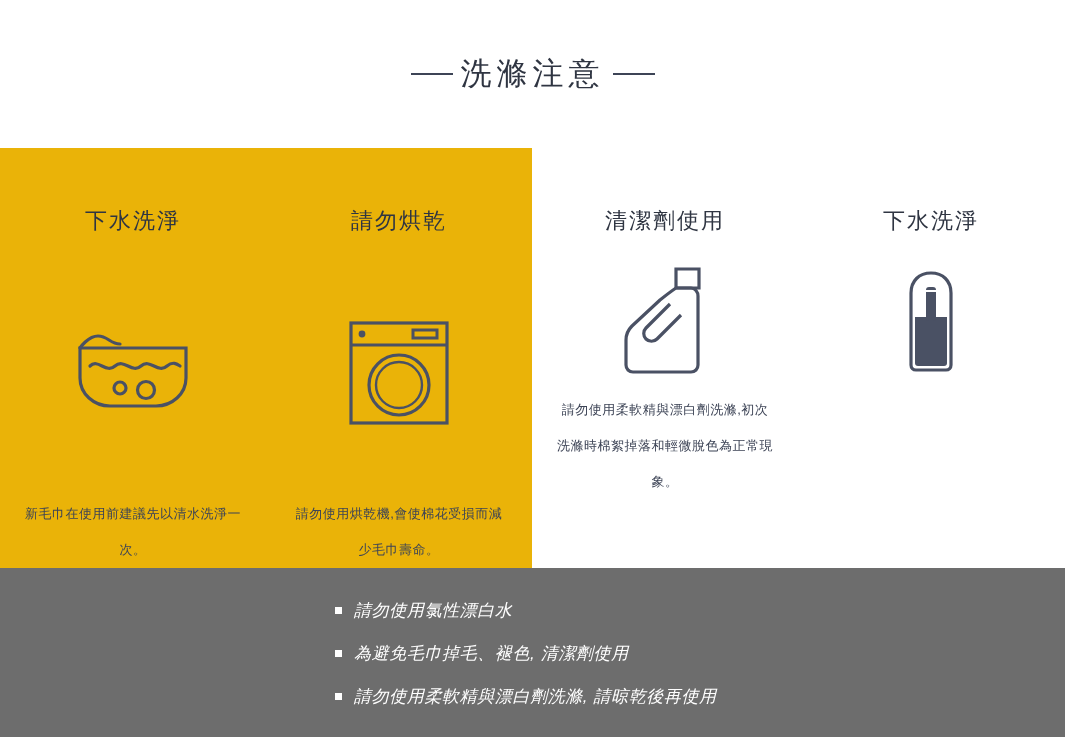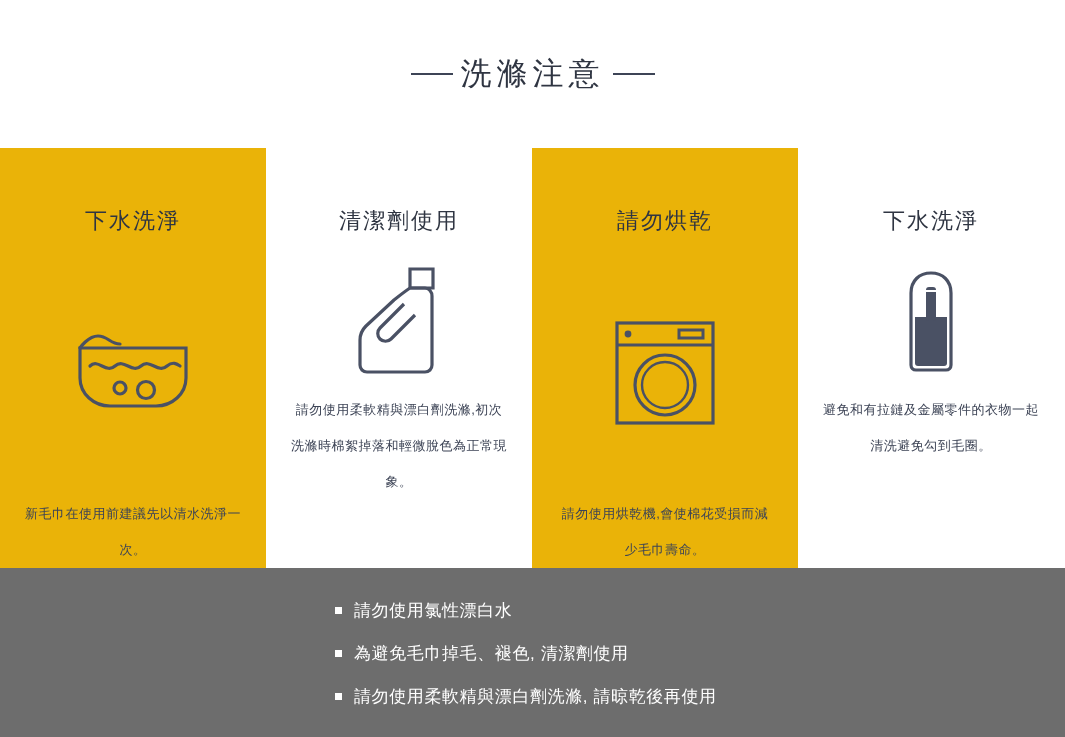--- a/index.html
+++ b/index.html
@@ -114,20 +114,21 @@
     margin-left: 335px;
   }
   .note-item {
     display: flex;
     align-items: flex-start;
     font-size: 17px;
     line-height: 22px;
     margin-bottom: 21px;
     letter-spacing: 0.6px;
     color: #ffffff;
+    font-style: italic;
   }
   .note-bullet {
     width: 7px;
     height: 7px;
     background: #ffffff;
     margin-right: 12px;
     margin-top: 7px;
     flex: 0 0 auto;
   }
 </style>
@@ -151,60 +152,59 @@
       <div class="card-icon">
         <svg width="118" height="82" viewBox="0 0 118 82" fill="none" xmlns="http://www.w3.org/2000/svg">
           <path d="M6 16 H112 V46 C112 62 98 74 82 74 H36 C20 74 6 62 6 46 Z" stroke="#4a5164" stroke-width="3.2" fill="none"></path>
           <path d="M6 16 C6 16 14 4 24 4 C34 4 36 12 46 12" stroke="#4a5164" stroke-width="3.2" fill="none" stroke-linecap="round"></path>
           <path d="M16 34 C24 26 32 42 41 34 C50 26 58 42 67 34 C76 26 84 42 93 34 C99 29 103 32 106 34" stroke="#4a5164" stroke-width="3.2" fill="none" stroke-linecap="round"></path>
           <circle cx="46" cy="56" r="6" stroke="#4a5164" stroke-width="3.2" fill="none"></circle>
           <circle cx="72" cy="58" r="8.5" stroke="#4a5164" stroke-width="3.2" fill="none"></circle>
         </svg>
       </div>
       <div class="card-text">新毛巾在使用前建議先以清水洗淨一次。</div>
-    </div>
-
-    <div class="card">
-      <div class="card-title">清潔劑使用</div>
-      <div class="card-icon">
-        <svg width="86" height="110" viewBox="0 0 86 110" fill="none" xmlns="http://www.w3.org/2000/svg">
-          <path d="M54 3 H77 V22 H54 Z" stroke="#4a5164" stroke-width="3.2" fill="none"></path>
-          <path d="M54 22 C54 22 48 26 38 34 L10 60 C6 64 4 69 4 74 V99 C4 103 7 106 11 106 H69 C73 106 76 103 76 99 V30 C76 26 73 22 69 22 Z" stroke="#4a5164" stroke-width="3.2" fill="none" stroke-linejoin="round"></path>
-          <path d="M48 38 L24 62 C21 65 21 70 24 73 C27 76 32 76 35 73 L59 49" stroke="#4a5164" stroke-width="3.2" fill="none" stroke-linejoin="round"></path>
-        </svg>
-      </div>
-      <div class="card-text">請勿使用柔軟精與漂白劑洗滌,初次洗滌時棉絮掉落和輕微脫色為正常現象。</div>
     </div>
 
     <div class="card alt">
       <div class="card-title">請勿烘乾</div>
       <div class="card-icon">
         <svg width="104" height="108" viewBox="0 0 104 108" fill="none" xmlns="http://www.w3.org/2000/svg">
           <rect x="4" y="4" width="96" height="100" stroke="#4a5164" stroke-width="3.2" fill="none"></rect>
           <line x1="4" y1="26" x2="100" y2="26" stroke="#4a5164" stroke-width="3.2"></line>
           <circle cx="15" cy="15" r="3.4" fill="#4a5164"></circle>
           <rect x="66" y="11" width="24" height="8" stroke="#4a5164" stroke-width="3" fill="none"></rect>
           <circle cx="52" cy="66" r="30" stroke="#4a5164" stroke-width="3.2" fill="none"></circle>
           <circle cx="52" cy="66" r="23" stroke="#4a5164" stroke-width="2.4" fill="none"></circle>
         </svg>
       </div>
       <div class="card-text">請勿使用烘乾機,會使棉花受損而減少毛巾壽命。</div>
     </div>
 
     <div class="card">
+      <div class="card-title">清潔劑使用</div>
+      <div class="card-icon">
+        <svg width="86" height="110" viewBox="0 0 86 110" fill="none" xmlns="http://www.w3.org/2000/svg">
+          <path d="M54 3 H77 V22 H54 Z" stroke="#4a5164" stroke-width="3.2" fill="none"></path>
+          <path d="M54 22 C54 22 48 26 38 34 L10 60 C6 64 4 69 4 74 V99 C4 103 7 106 11 106 H69 C73 106 76 103 76 99 V30 C76 26 73 22 69 22 Z" stroke="#4a5164" stroke-width="3.2" fill="none" stroke-linejoin="round"></path>
+          <path d="M48 38 L24 62 C21 65 21 70 24 73 C27 76 32 76 35 73 L59 49" stroke="#4a5164" stroke-width="3.2" fill="none" stroke-linejoin="round"></path>
+        </svg>
+      </div>
+      <div class="card-text">請勿使用柔軟精與漂白劑洗滌,初次洗滌時棉絮掉落和輕微脫色為正常現象。</div>
+    </div>
+
+    <div class="card">
       <div class="card-title">下水洗淨</div>
       <div class="card-icon">
         <svg width="64" height="104" viewBox="0 0 64 104" fill="none" xmlns="http://www.w3.org/2000/svg">
           <path d="M12 24 C12 12 20 4 32 4 C44 4 52 12 52 24 V96 C52 99 50 101 47 101 H17 C14 101 12 99 12 96 Z" stroke="#4a5164" stroke-width="3.2" fill="none"></path>
           <path d="M16 48 H48 V94 C48 96 47 97 45 97 H19 C17 97 16 96 16 94 Z" fill="#4a5164"></path>
           <rect x="27" y="18" width="10" height="34" rx="3" fill="#4a5164"></rect>
           <path d="M27 22 H37" stroke="#ffffff" stroke-width="2"></path>
         </svg>
       </div>
-      <div class="card-text">避免和有拉鏈及金屬零件的衣物一起清洗避免勾到毛圈。</div>
     </div>
 
   </div>
 
   <div class="footer">
     <ul class="note-list">
       <li class="note-item">
         <span class="note-bullet"></span>
         <span>請勿使用氯性漂白水</span>
       </li>

